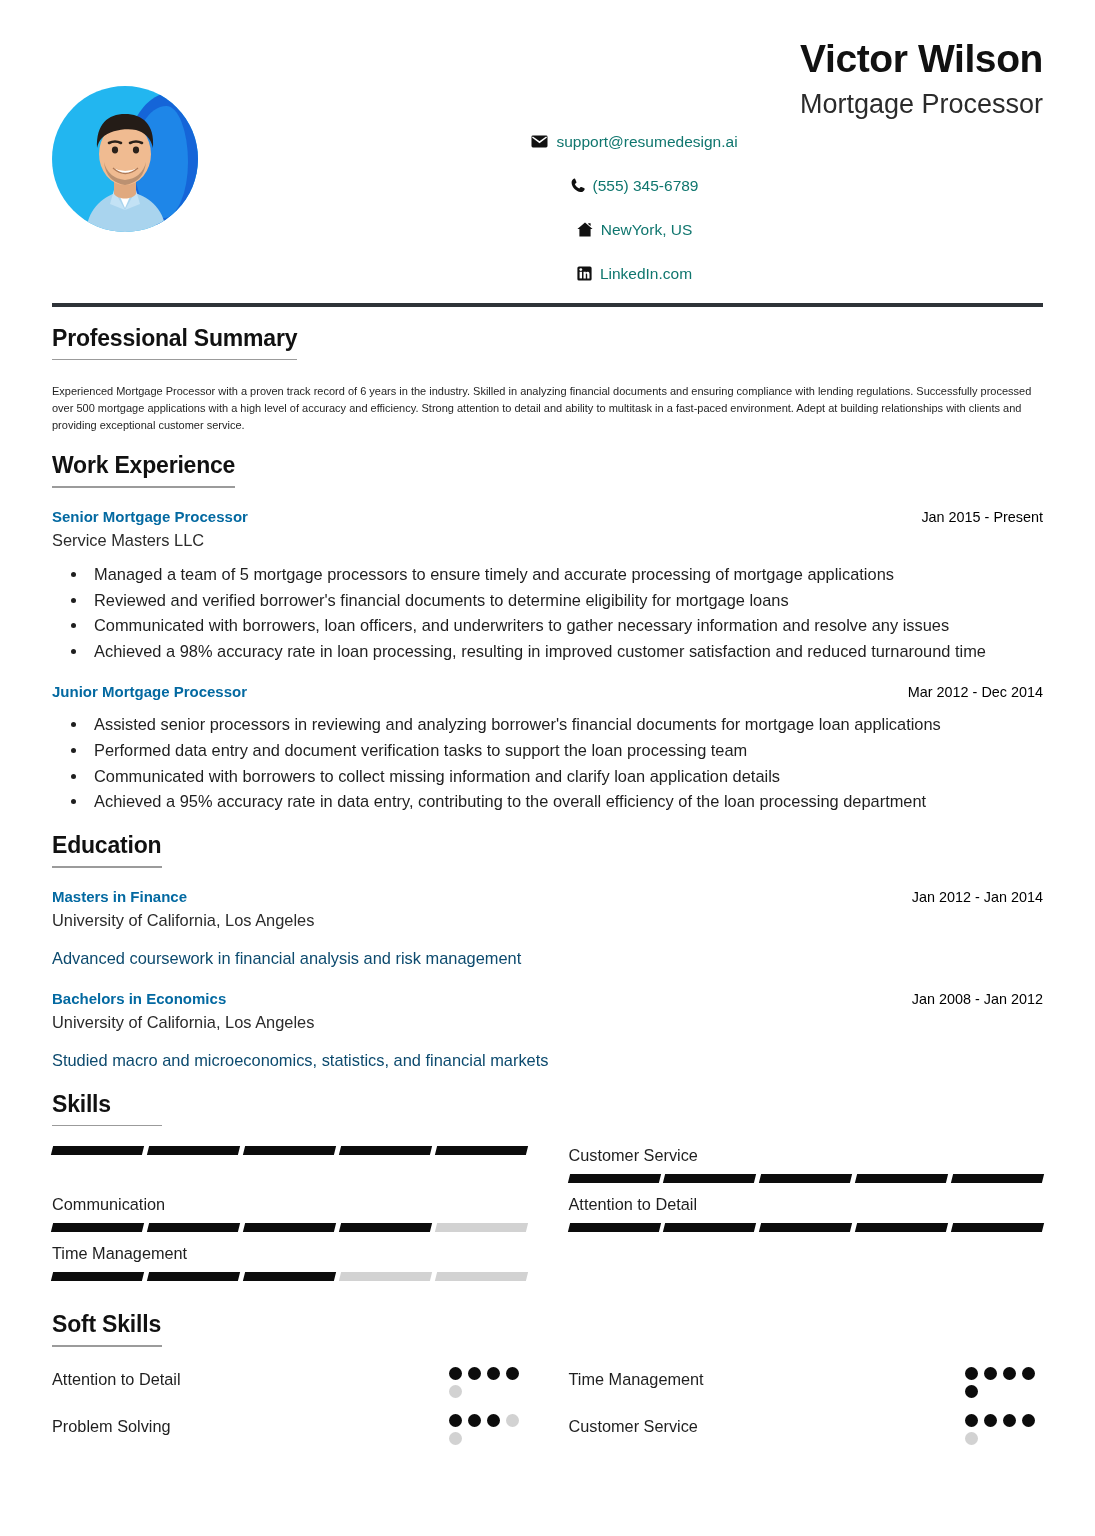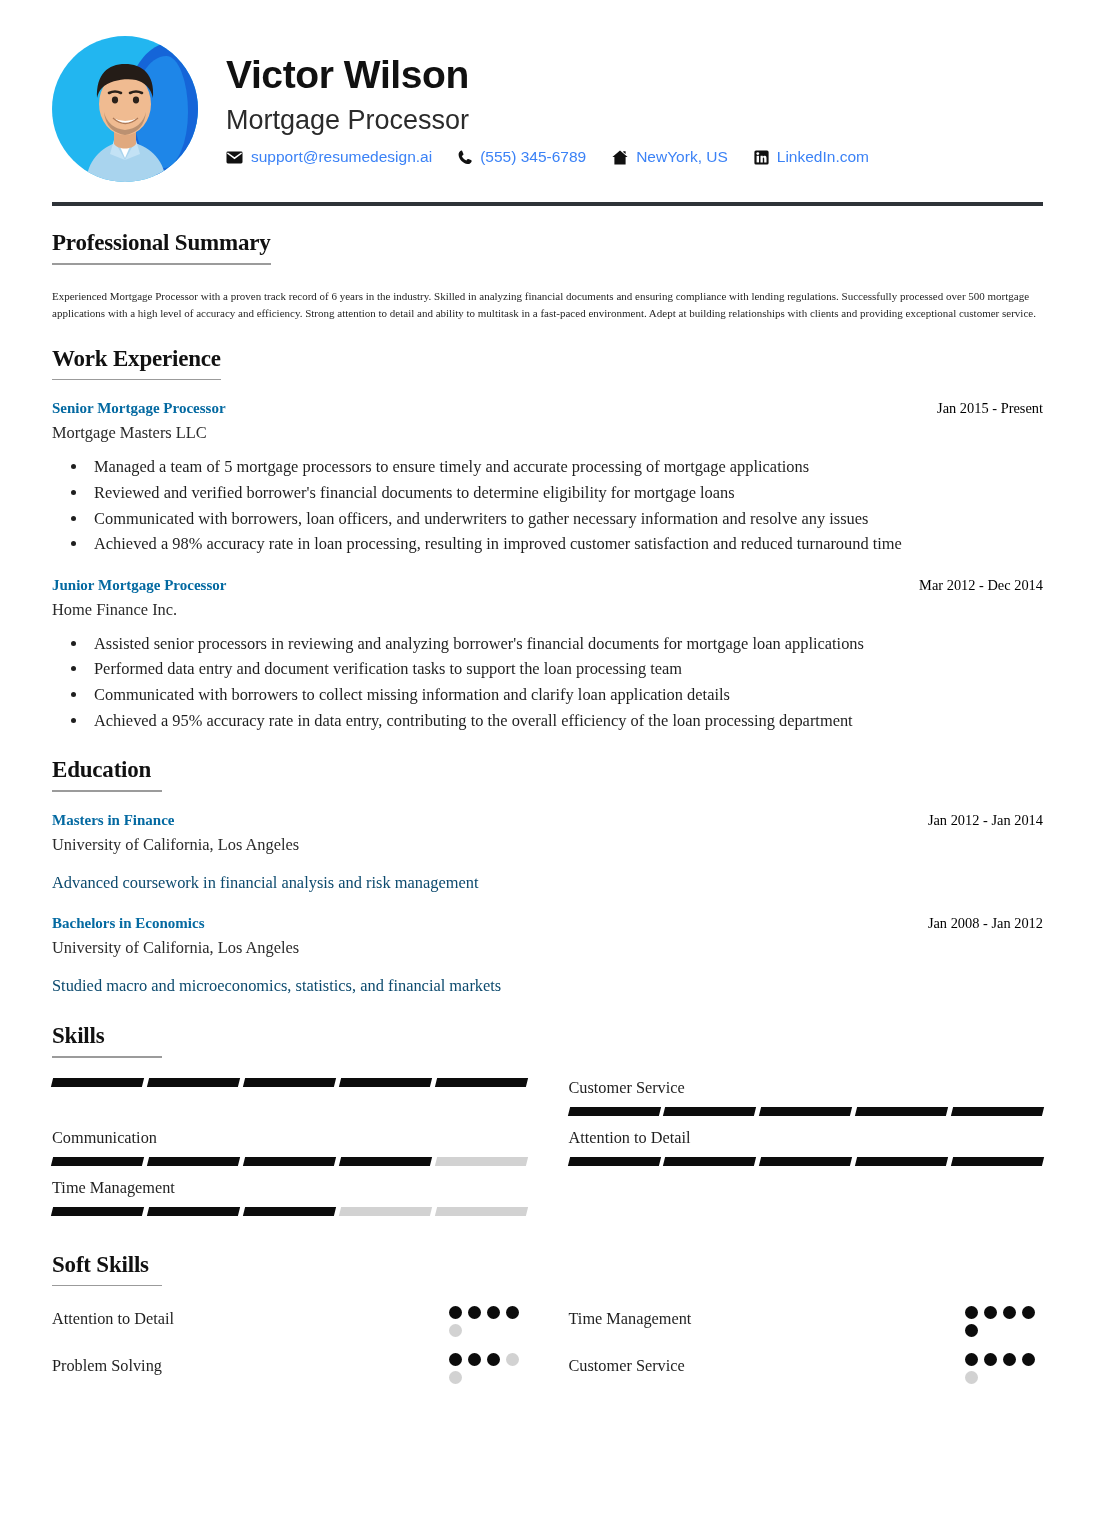--- a/index.html
+++ b/index.html
@@ -48,21 +48,21 @@
   }
   .avatar .bg-blob2 {
     position: absolute;
     right: 10px; top: 20px;
     width: 54px; height: 112px;
     background: #1e86e8;
     border-radius: 60% 40% 45% 55% / 50% 50% 50% 50%;
   }
   .avatar svg { position: absolute; left: 0; top: 0; }
 
-  .head-text { flex: 1; min-width: 0; padding-top: 2px; }
+  .head-text { flex: 1; min-width: 0; padding-top: 2px; text-align: right; }
 
   .name {
     font-size: 39px;
     font-weight: 700;
     letter-spacing: -0.4px;
     line-height: 1.06;
     color: #111111;
   }
   .role {
     font-size: 27px;
@@ -72,38 +72,39 @@
     line-height: 1.2;
   }
 
   .contacts {
     display: flex;
     align-items: center;
     margin-top: 12px;
     gap: 26px;
     flex-wrap: nowrap;
     font-size: 15.5px;
-    color: #3b82f6;
+    color: #0f766e;
+    flex-direction: column;
   }
   .contact {
     display: flex;
     align-items: center;
     gap: 8px;
     white-space: nowrap;
   }
   .contact svg { display: block; flex: none; }
 
   .head-rule {
     height: 4px;
     background: #2e3338;
     margin-top: 6px;
   }
 
   
-  .section { margin-top: 24px; font-family: Liberation Serif, serif; }
+  .section { margin-top: 18px; }
 
   .sec-title-wrap { display: inline-block; }
   .sec-title {
     font-size: 23px;
     font-weight: 700;
     color: #111111;
     letter-spacing: -0.2px;
     padding-bottom: 7px;
     display: block;
   }
@@ -323,35 +324,34 @@
     <div class="sec-title-wrap">
       <span class="sec-title">Work Experience</span>
       <div class="sec-underline"></div>
     </div>
 
     <div class="entry">
       <div class="entry-head">
         <div class="entry-title">Senior Mortgage Processor</div>
         <div class="entry-date">Jan 2015 - Present</div>
       </div>
-      <div class="entry-org">Mortgage Masters LLC</div>
+      <div class="entry-org">Service Masters LLC</div>
       <ul class="bullets">
         <li>Managed a team of 5 mortgage processors to ensure timely and accurate processing of mortgage applications</li>
         <li>Reviewed and verified borrower's financial documents to determine eligibility for mortgage loans</li>
         <li>Communicated with borrowers, loan officers, and underwriters to gather necessary information and resolve any issues</li>
         <li>Achieved a 98% accuracy rate in loan processing, resulting in improved customer satisfaction and reduced turnaround time</li>
       </ul>
     </div>
 
     <div class="entry">
       <div class="entry-head">
         <div class="entry-title">Junior Mortgage Processor</div>
         <div class="entry-date">Mar 2012 - Dec 2014</div>
       </div>
-      <div class="entry-org">Home Finance Inc.</div>
       <ul class="bullets">
         <li>Assisted senior processors in reviewing and analyzing borrower's financial documents for mortgage loan applications</li>
         <li>Performed data entry and document verification tasks to support the loan processing team</li>
         <li>Communicated with borrowers to collect missing information and clarify loan application details</li>
         <li>Achieved a 95% accuracy rate in data entry, contributing to the overall efficiency of the loan processing department</li>
       </ul>
     </div>
   </div>
 
   <div class="section">

